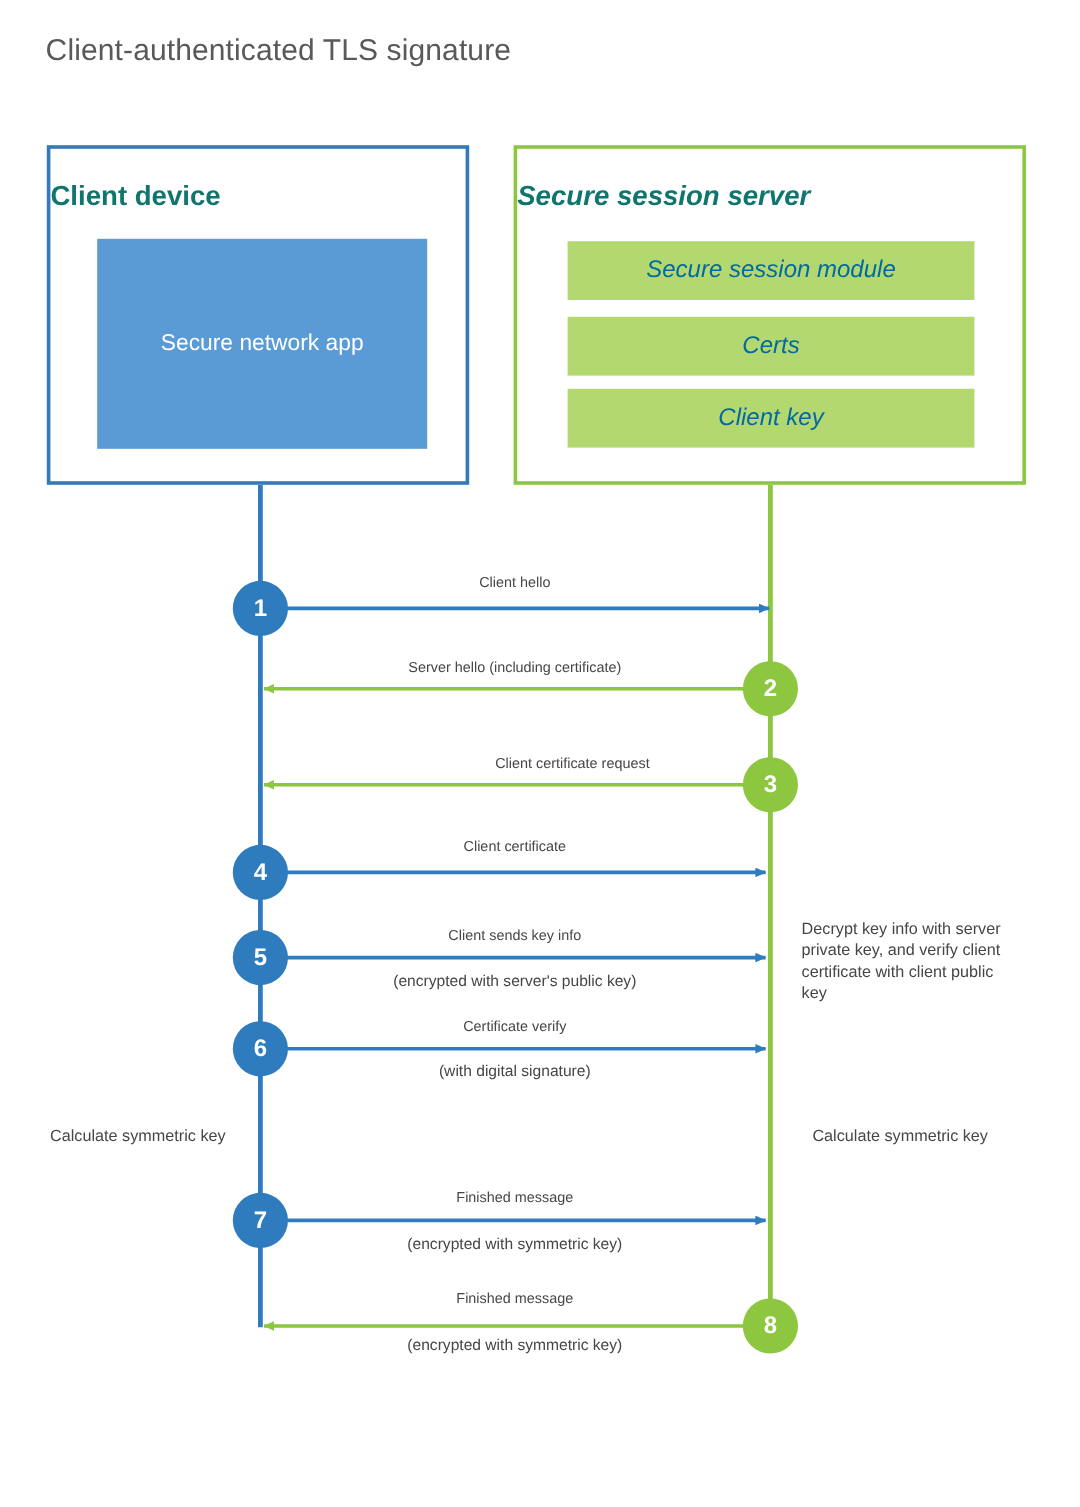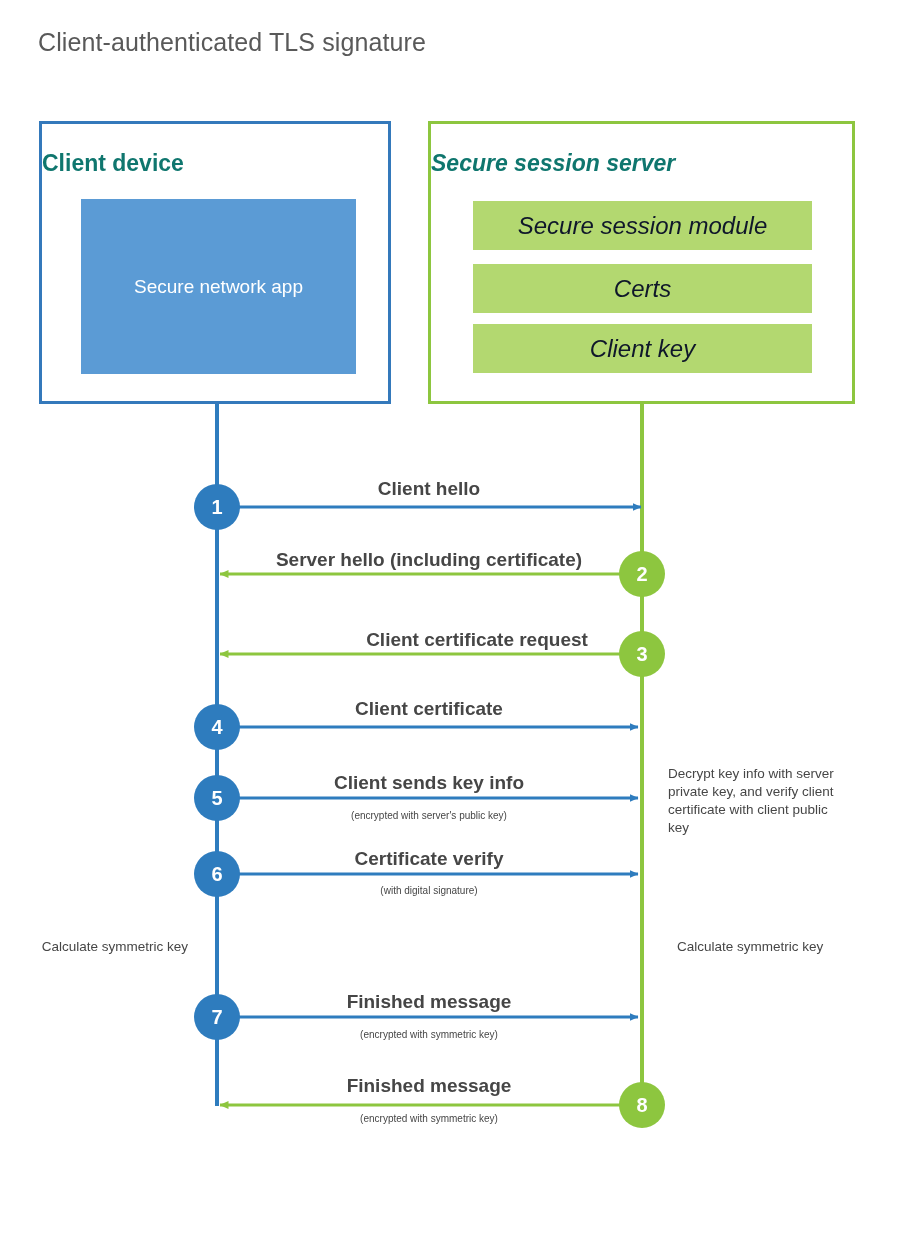--- a/index.html
+++ b/index.html
@@ -95,22 +95,22 @@
     position: absolute;
     left: 42px;
     width: 339px;
     height: 49px;
     background: #B3D870;
     display: flex;
     align-items: center;
     justify-content: center;
   }
   .server-bar-label {
-    color: #0f172a;
-    font-size: 24px;
+    color: #0369a1;
+    font-size: 20px;
     text-align: center;
   }
   .server-bar.b0 { top: 77px; }
   .server-bar.b1 { top: 140px; }
   .server-bar.b2 { top: 200px; }
 
   
   .step-circle {
     position: absolute;
     width: 46px;
@@ -122,30 +122,29 @@
     font-size: 20px;
     font-weight: bold;
     color: #ffffff;
   }
   .step-circle.blue  { background: #2E7CBE; }
   .step-circle.green { background: #8DC63F; }
 
   
   .msg-label {
     position: absolute;
-    font-size: 19px;
+    font-size: 12px;
     color: #464646;
     text-align: center;
     white-space: nowrap;
     transform: translateX(-50%);
-    font-weight: bold;
   }
   .msg-sub {
     position: absolute;
-    font-size: 10px;
+    font-size: 13px;
     color: #464646;
     text-align: center;
     white-space: nowrap;
     transform: translateX(-50%);
   }
 
   
   .annot {
     position: absolute;
     font-size: 13.5px;

